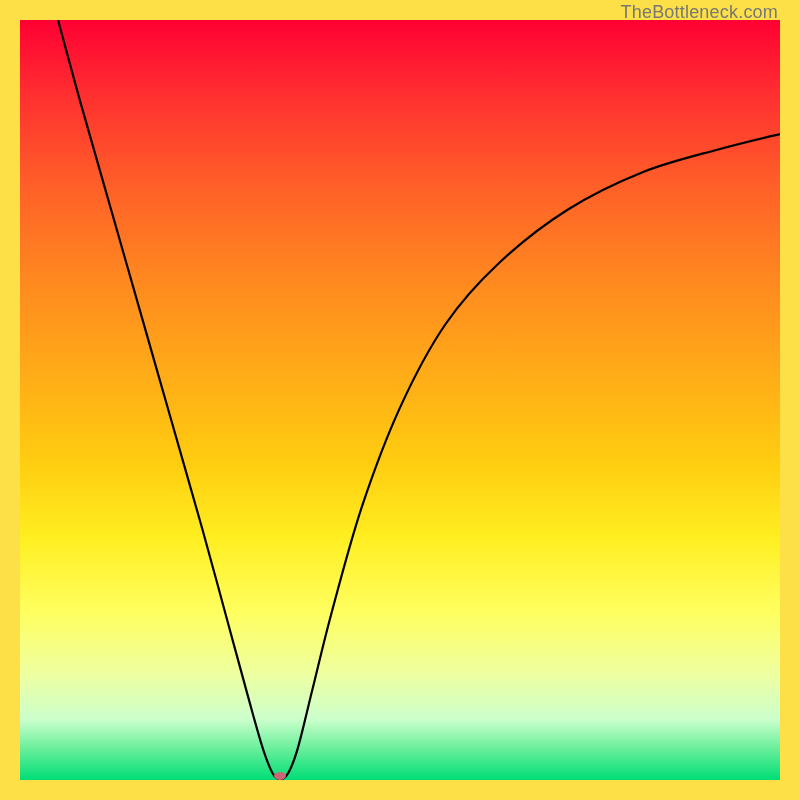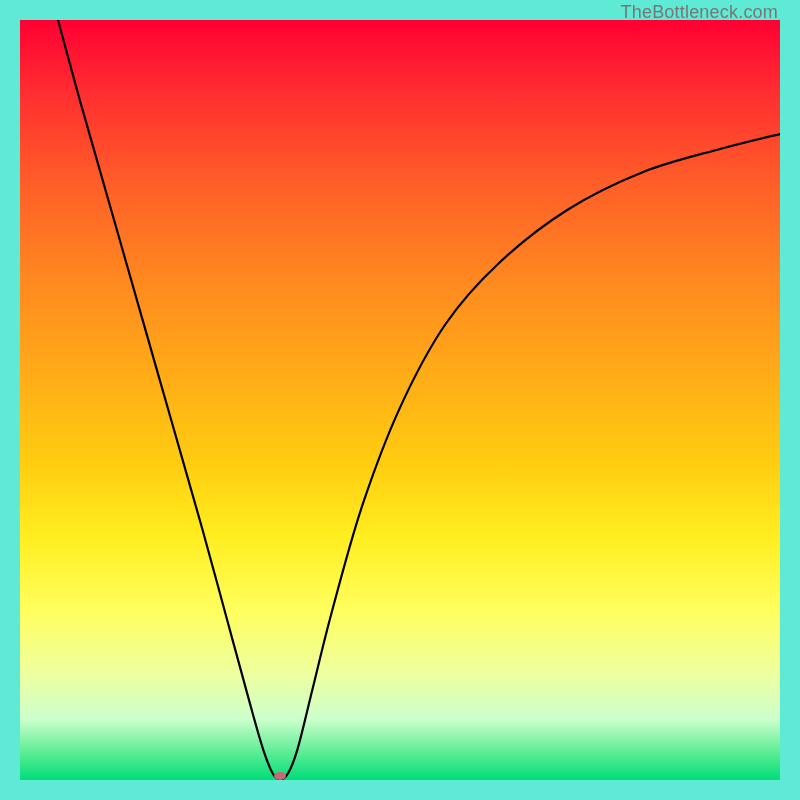--- a/index.html
+++ b/index.html
@@ -1,21 +1,21 @@
 <!DOCTYPE html>
 <html><head>
 <meta charset="utf-8">
 <style>
   * { margin: 0; padding: 0; box-sizing: border-box; }
   html, body { width: 800px; height: 800px; overflow: hidden; background: #000; }
   .frame {
     position: relative;
     width: 800px;
     height: 800px;
-    background: #5eead4;
+    background: #fde047;
   }
   .plot-area {
     position: absolute;
     top: 20px;
     left: 20px;
     width: 760px;
     height: 760px;
     background: linear-gradient(to bottom,
       #ff0033 0%,
       #ff3030 10%,

